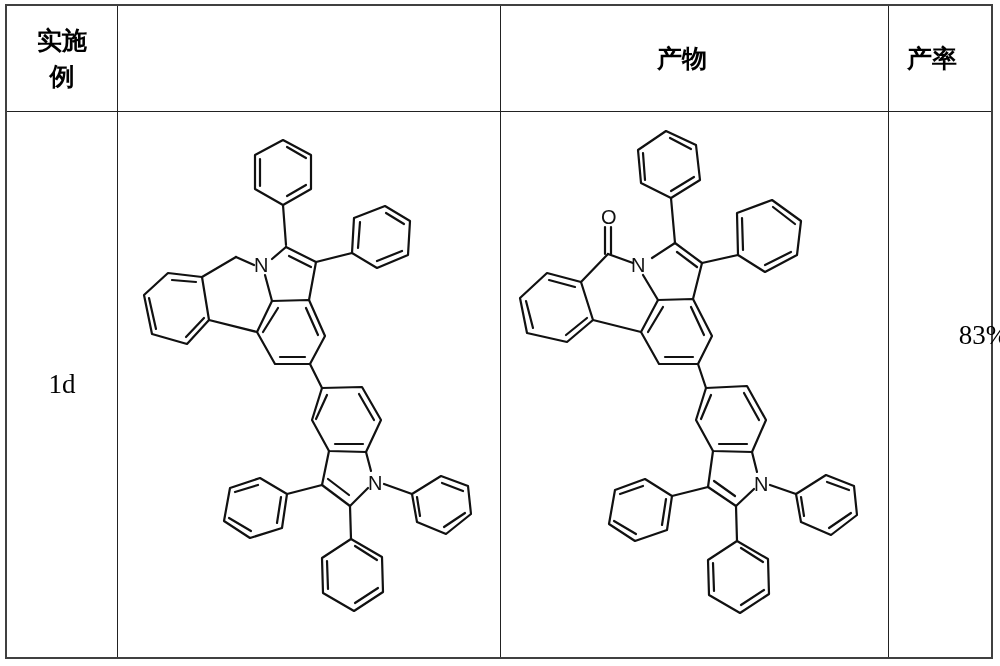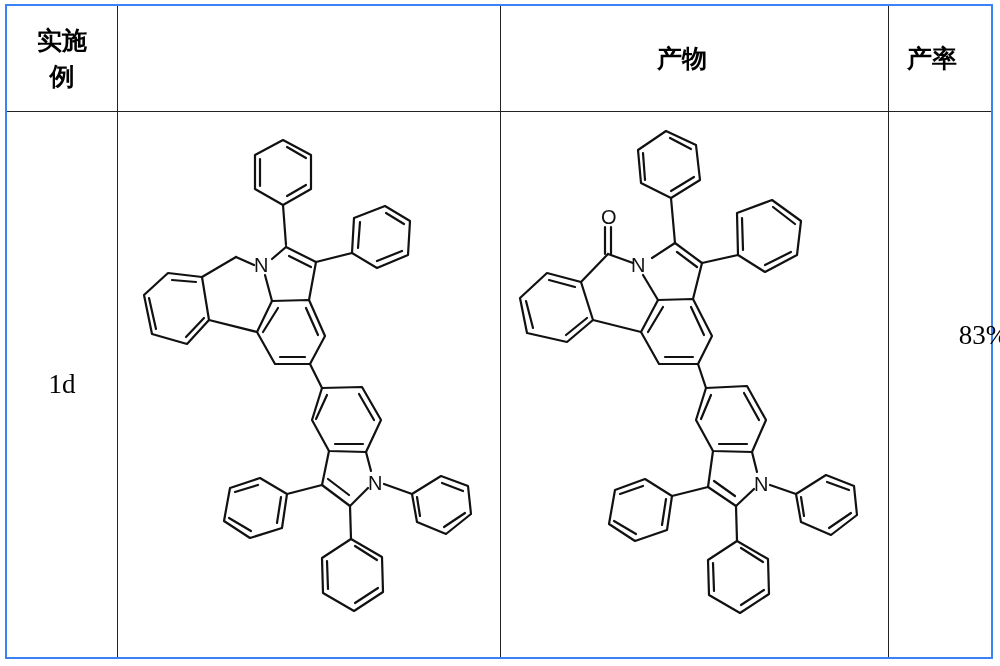--- a/index.html
+++ b/index.html
@@ -1,17 +1,17 @@
 <!DOCTYPE html>
 <html><head>
 <meta charset="utf-8">
 <style>
   html,body{margin:0;padding:0;background:#fff;}
   body{width:1000px;height:666px;position:relative;overflow:hidden;font-family:"Liberation Serif","DejaVu Serif",serif;color:#000;}
-  .tbl{position:absolute;left:5px;top:4px;width:988px;height:655px;border:2px solid #3b82f6;box-sizing:border-box;}
+  .tbl{position:absolute;left:5px;top:4px;width:988px;height:655px;border:2px solid #404040;box-sizing:border-box;}
   .vline{position:absolute;top:0;bottom:0;width:0;border-left:1.5px solid #222;}
   .hline{position:absolute;left:0;right:0;height:0;border-top:1.5px solid #222;}
   .cell{position:absolute;display:flex;align-items:center;justify-content:center;text-align:center;}
   .hdr{font-family:"DejaVu Sans","Liberation Sans",sans-serif;font-weight:bold;font-size:25px;line-height:36px;}
   .val{font-size:27px;}
   svg.mol{position:absolute;overflow:visible;}
   svg.mol line,svg.mol polyline,svg.mol polygon{stroke:#111;stroke-width:2.2;fill:none;stroke-linecap:round;stroke-linejoin:round;}
   svg.mol text{font-family:"Liberation Sans",sans-serif;font-size:20px;fill:#111;}
 </style>
 </head>

